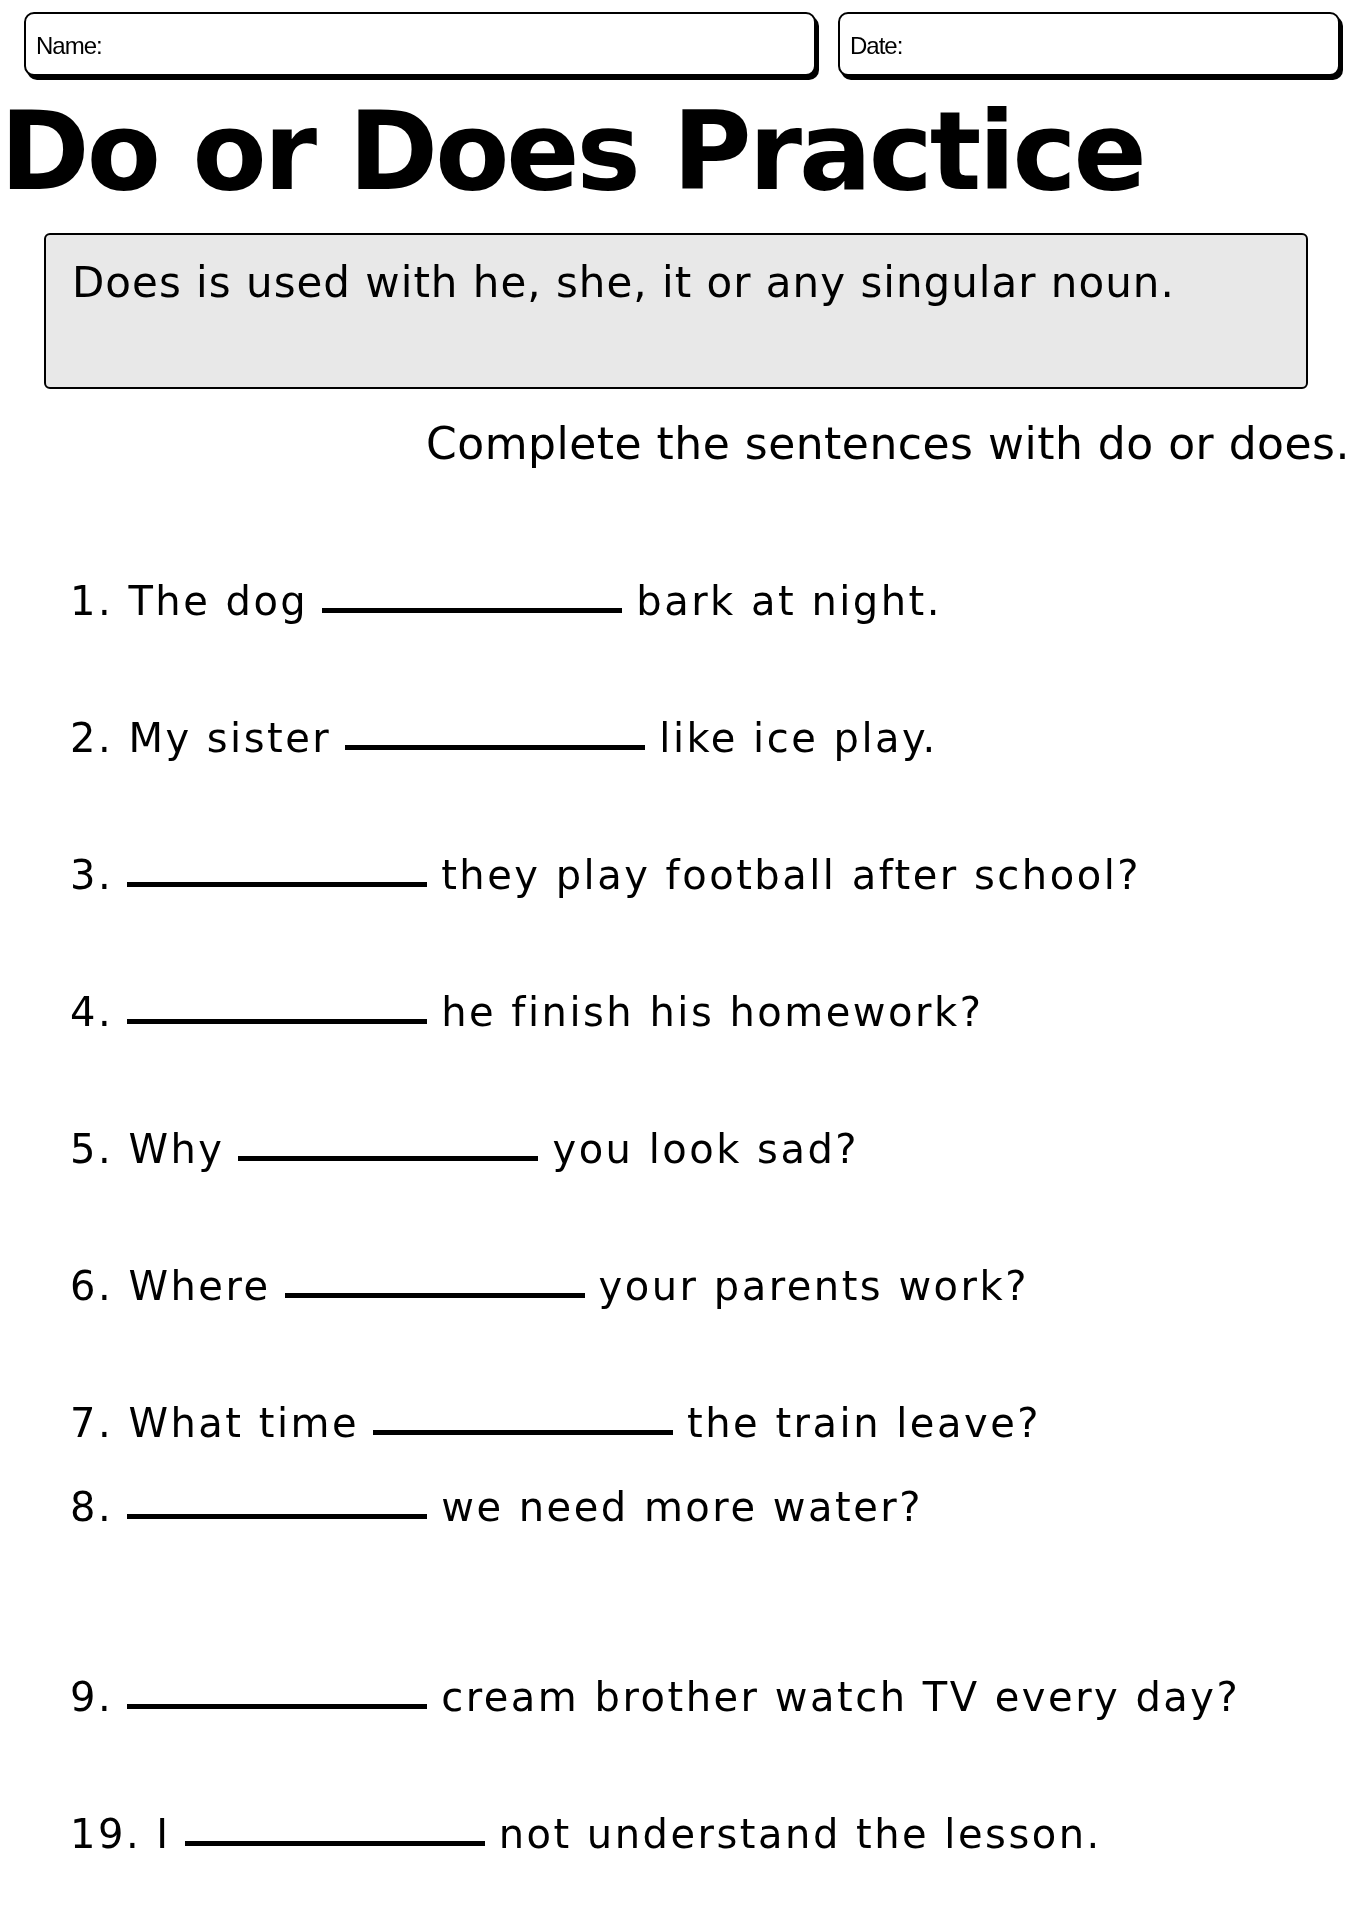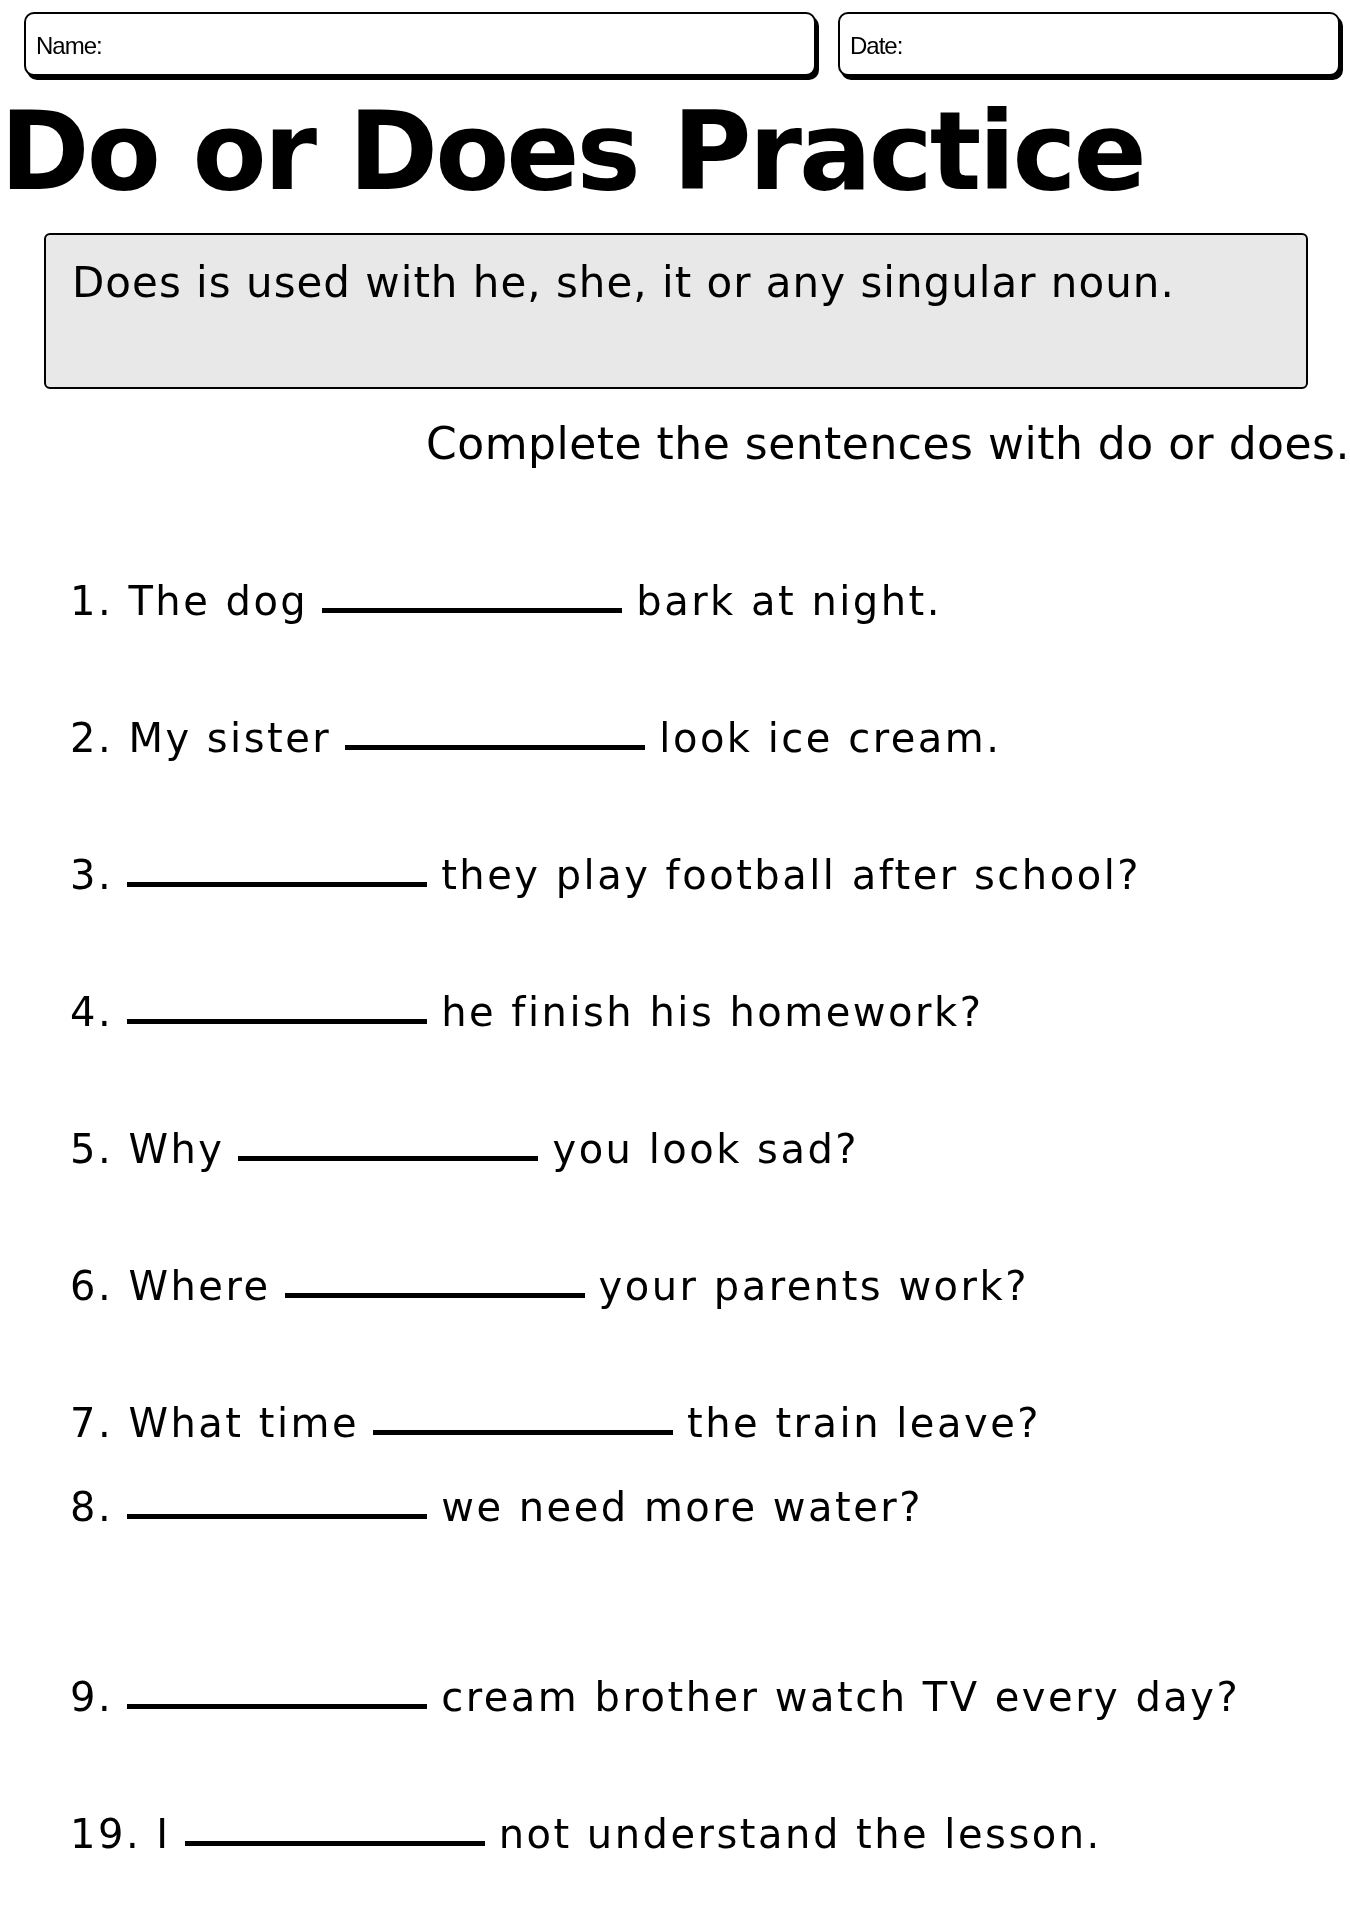--- a/index.html
+++ b/index.html
@@ -45,21 +45,21 @@
 <div class="rule-box">
   <div>Does is used with he, she, it or any singular noun.</div>
 </div>
 
 <div class="instruction">Complete the sentences with do or does.</div>
 
 <div class="q" style="top:570px">
   <span>1. The dog</span><span class="blank"></span><span>bark at night.</span>
 </div>
 <div class="q" style="top:707px">
-  <span>2. My sister</span><span class="blank"></span><span>look ice cream.</span>
+  <span>2. My sister</span><span class="blank"></span><span>like ice play.</span>
 </div>
 <div class="q" style="top:844px">
   <span>3.</span><span class="blank"></span><span>they play football after school?</span>
 </div>
 <div class="q" style="top:981px">
   <span>4.</span><span class="blank"></span><span>he finish his homework?</span>
 </div>
 <div class="q" style="top:1118px">
   <span>5. Why</span><span class="blank"></span><span>you look sad?</span>
 </div>

